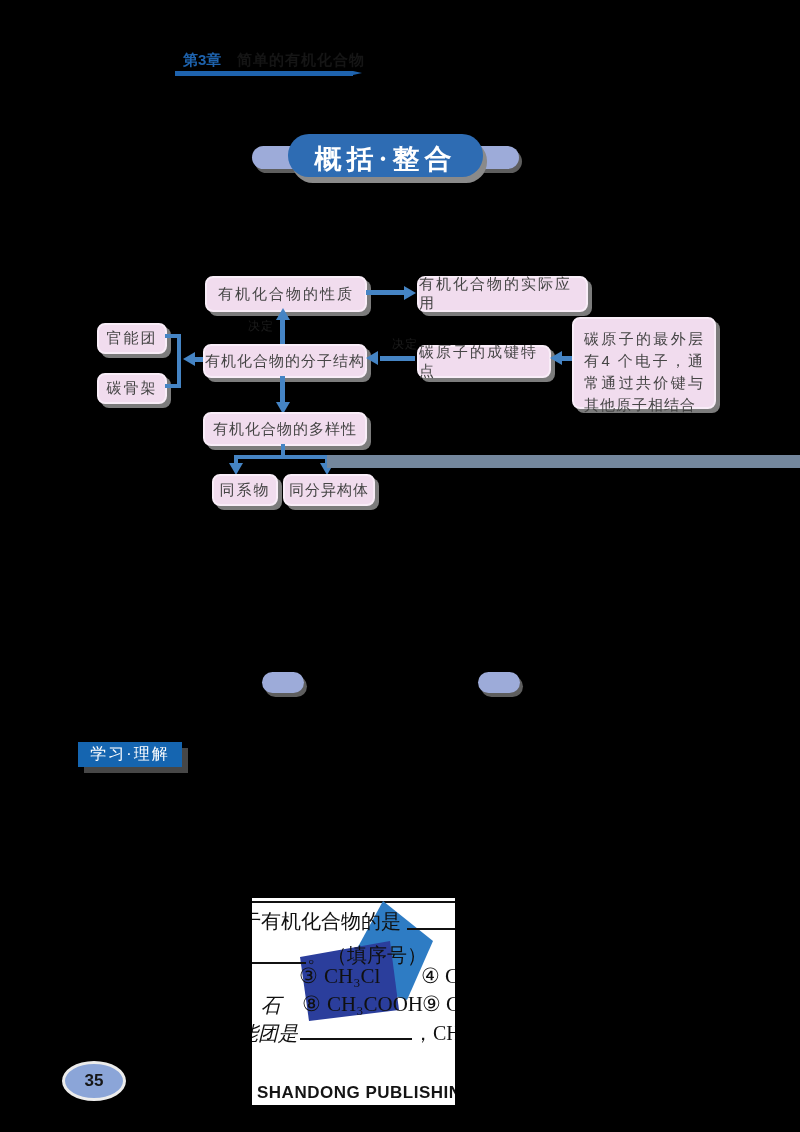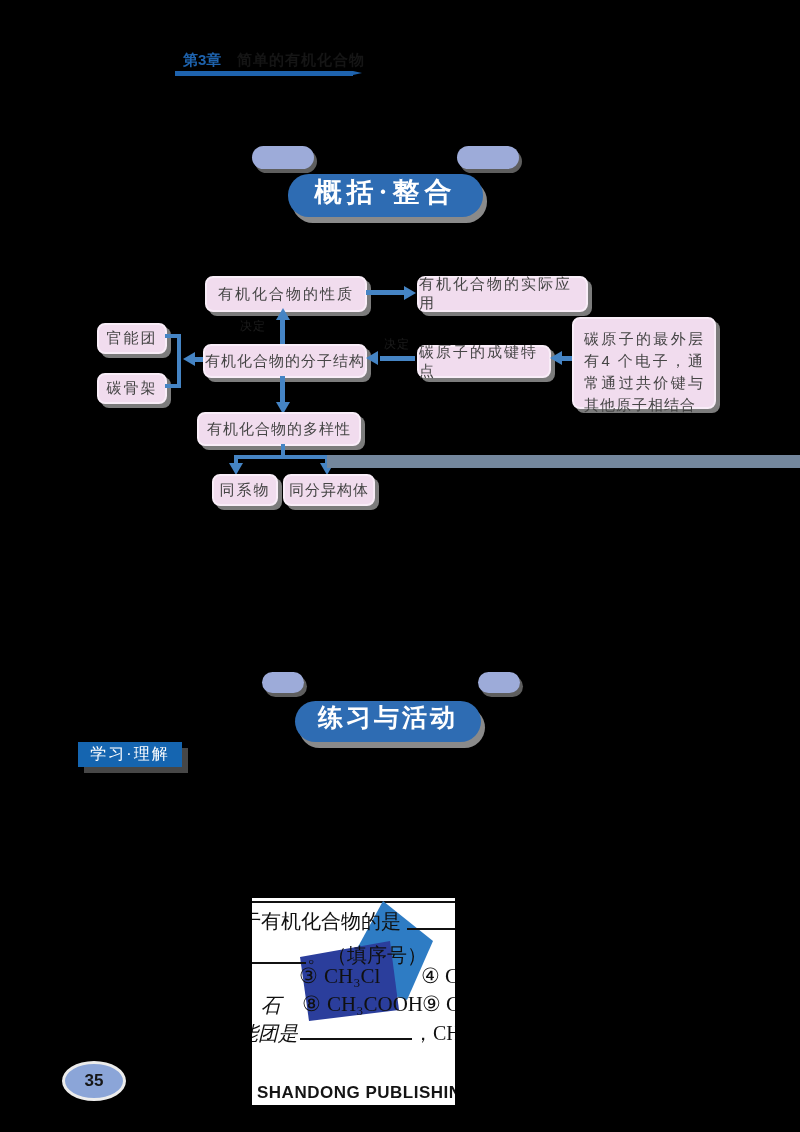--- a/index.html
+++ b/index.html
@@ -15,38 +15,38 @@
              letter-spacing:1px;font-family:"Liberation Sans",sans-serif;}
   .hdr-bar{position:absolute;left:175px;top:71px;width:178px;height:5px;background:#1e63ae;}
   .hdr-bar-tip{position:absolute;left:353px;top:71px;width:0;height:0;
                border-top:2.5px solid transparent;border-bottom:2.5px solid transparent;
                border-left:9px solid #1e63ae;}
 
   
   .cap{position:absolute;height:23px;border-radius:12px;background:#9dabd9;
        box-shadow:3px 4px 0 rgba(125,125,125,.75);}
   .pill{position:absolute;background:#2e6cb3;border-radius:21px;
-        box-shadow:4px 6px 0 #8a8a8a;display:flex;align-items:flex-start;justify-content:center;margin-top:40px;}
+        box-shadow:4px 6px 0 #8a8a8a;display:flex;align-items:flex-end;justify-content:center;}
   .pill span{font-family:"Liberation Serif",serif;font-weight:bold;color:#ffffff;
              font-size:27px;letter-spacing:5px;}
 
   
   .node{position:absolute;background:#f1dcee;border:2px solid #f9edf8;border-radius:8px;
         box-shadow:4px 4px 0 rgba(138,138,138,.9);display:flex;align-items:center;
         justify-content:center;color:#454545;font-size:15px;letter-spacing:2px;
         font-family:"Liberation Sans",sans-serif;}
   .node-note{justify-content:flex-start;align-items:flex-start;padding:9px 10px;
              line-height:22px;text-align:justify;letter-spacing:1px;}
   .hline,.vline{position:absolute;background:#4584c4;}
   .tri{position:absolute;width:0;height:0;}
   .tri.left {border-top:7px solid transparent;border-bottom:7px solid transparent;border-right:12px solid #4584c4;}
   .tri.right{border-top:7px solid transparent;border-bottom:7px solid transparent;border-left:12px solid #4584c4;}
   .tri.up   {border-left:7px solid transparent;border-right:7px solid transparent;border-bottom:12px solid #4584c4;}
   .tri.down {border-left:7px solid transparent;border-right:7px solid transparent;border-top:12px solid #4584c4;}
-  .edge-label{position:absolute;font-size:12px;color:#1c1c1c;letter-spacing:1px;}
+  .edge-label{position:absolute;font-size:12px;color:#1c1c1c;letter-spacing:1px;margin-left:8px;}
   .band{position:absolute;left:327px;top:455px;width:473px;height:13px;background:#74879d;}
 
   
   .tag{position:absolute;left:78px;top:742px;width:104px;height:25px;background:#1565b0;
        box-shadow:6px 6px 0 #474747;display:flex;align-items:center;justify-content:center;}
   .tag span{color:#fff;font-size:16px;letter-spacing:2px;font-family:"Liberation Sans",sans-serif;}
 
   
   .scan{position:absolute;left:252px;top:898px;width:203px;height:207px;background:#ffffff;
         overflow:hidden;font-family:"Liberation Serif",serif;color:#101010;}
@@ -106,40 +106,37 @@
     <div class="tri left" style="left:366px;top:351px;"></div>
     <div class="node" style="left:417px;top:345px;width:130px;height:29px;">碳原子的成键特点</div>
 
     <div class="hline" style="left:562px;top:356px;width:12px;height:5px;"></div>
     <div class="tri left" style="left:550px;top:351px;"></div>
     <div class="node node-note" style="left:572px;top:317px;width:120px;height:70px;">碳原子的最外层有4 个电子，通常通过共价键与其他原子相结合</div>
 
     <div class="vline" style="left:280px;top:376px;width:5px;height:28px;"></div>
     <div class="tri down" style="left:276px;top:402px;"></div>
 
-    <div class="node" style="left:197px;top:412px;width:160px;height:30px;letter-spacing:1px;">有机化合物的多样性</div>
+    <div class="node" style="left:203px;top:412px;width:160px;height:30px;letter-spacing:1px;">有机化合物的多样性</div>
 
     <div class="vline" style="left:281px;top:444px;width:4px;height:12px;"></div>
     <div class="hline" style="left:234px;top:455px;width:95px;height:4px;"></div>
     <div class="vline" style="left:234px;top:455px;width:4px;height:10px;"></div>
     <div class="tri down" style="left:229px;top:463px;"></div>
     <div class="vline" style="left:325px;top:455px;width:4px;height:10px;"></div>
     <div class="tri down" style="left:320px;top:463px;"></div>
 
     <div class="band"></div>
 
     <div class="node" style="left:212px;top:474px;width:62px;height:28px;">同系物</div>
     <div class="node" style="left:283px;top:474px;width:88px;height:28px;letter-spacing:1px;">同分异构体</div>
   </div>
 
   <div class="cap" style="left:262px;top:672px;width:42px;height:21px;"></div>
   <div class="cap" style="left:478px;top:672px;width:42px;height:21px;"></div>
-  <div class="pill" style="left:295px;top:661px;width:186px;height:41px;">
-    <span style="font-size:25px;letter-spacing:3px;">练习与活动</span>
-  </div>
 
   <div class="tag">
     <span>学习·理解</span>
   </div>
 
   <div class="scan">
     <svg width="203" height="207" viewBox="0 0 203 207">
       <polygon points="131,3 181,43 155,102 89,80" fill="#2e7cc4"></polygon>
       <polygon points="48,59 138,43 147,112 57,123" fill="#2b3e9c"></polygon>
     </svg>

